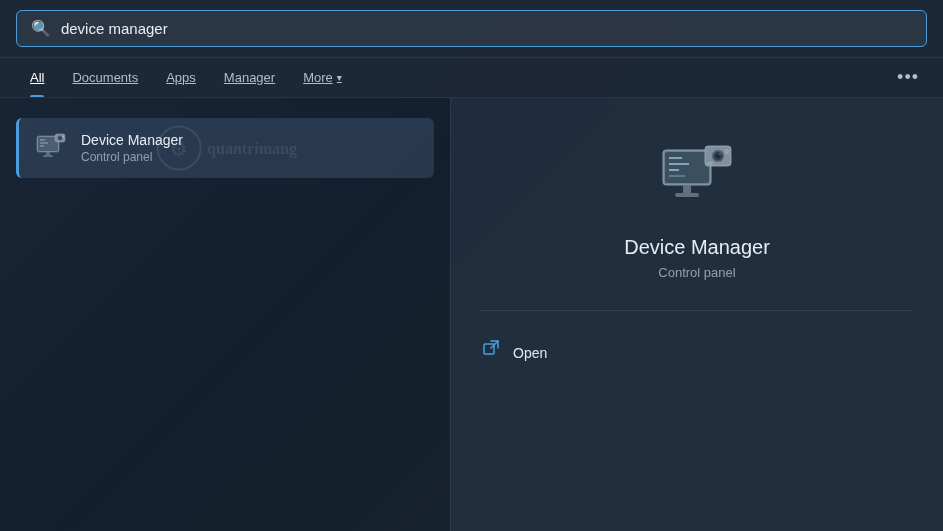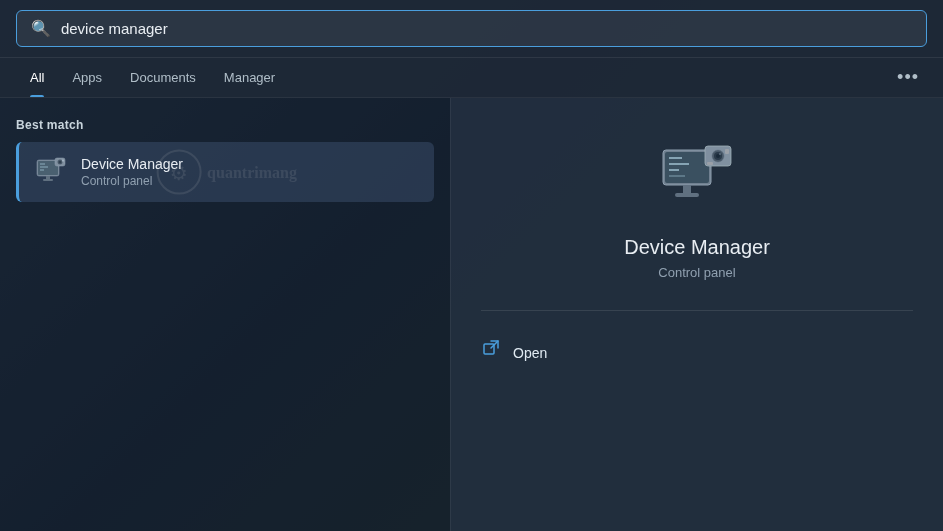--- a/index.html
+++ b/index.html
@@ -64,20 +64,21 @@
     }
 
     .tab {
       color: #b0bec8;
       font-size: 13px;
       padding: 12px 14px;
       cursor: pointer;
       position: relative;
       white-space: nowrap;
       transition: color 0.15s;
+      text-decoration: underline;
     }
 
     .tab.active {
       color: #ffffff;
       font-weight: 500;
     }
 
     .tab.active::after {
       content: '';
       position: absolute;
@@ -261,38 +262,41 @@
       <span class="search-icon">🔍</span>
       <input class="search-input" type="text" value="device manager" style="">
     </div>
   </div>
 
   <div class="tabs-container">
     <div class="tab active">
       <span>All</span>
     </div>
     <div class="tab">
+      <span>Documents</span>
+    </div>
+    <div class="tab">
       <span>Apps</span>
-    </div>
-    <div class="tab">
-      <span>Documents</span>
     </div>
     <div class="tab">
       <span>Manager</span>
+    </div>
+    <div class="tab tab-more">
+      <span>More</span>
+      <span class="chevron">▾</span>
     </div>
     <div class="tabs-spacer"></div>
     <div class="more-options-btn">
       <span>•••</span>
     </div>
   </div>
 
   <div class="main-content">
 
     <div class="results-panel">
-      <div class="best-match-label">Best match</div>
 
       <div class="result-item" style="position:relative;">
         <div class="result-item-icon">
 
           <svg width="36" height="36" viewBox="0 0 36 36" xmlns="http://www.w3.org/2000/svg">
 
             <rect x="4" y="6" width="22" height="16" rx="2" fill="#708090" stroke="#90a0b0" stroke-width="0.5"></rect>
             <rect x="5" y="7" width="20" height="14" rx="1" fill="#4a6070"></rect>
 
             <line x1="7" y1="10" x2="12" y2="10" stroke="#a0c0d0" stroke-width="0.8"></line>

